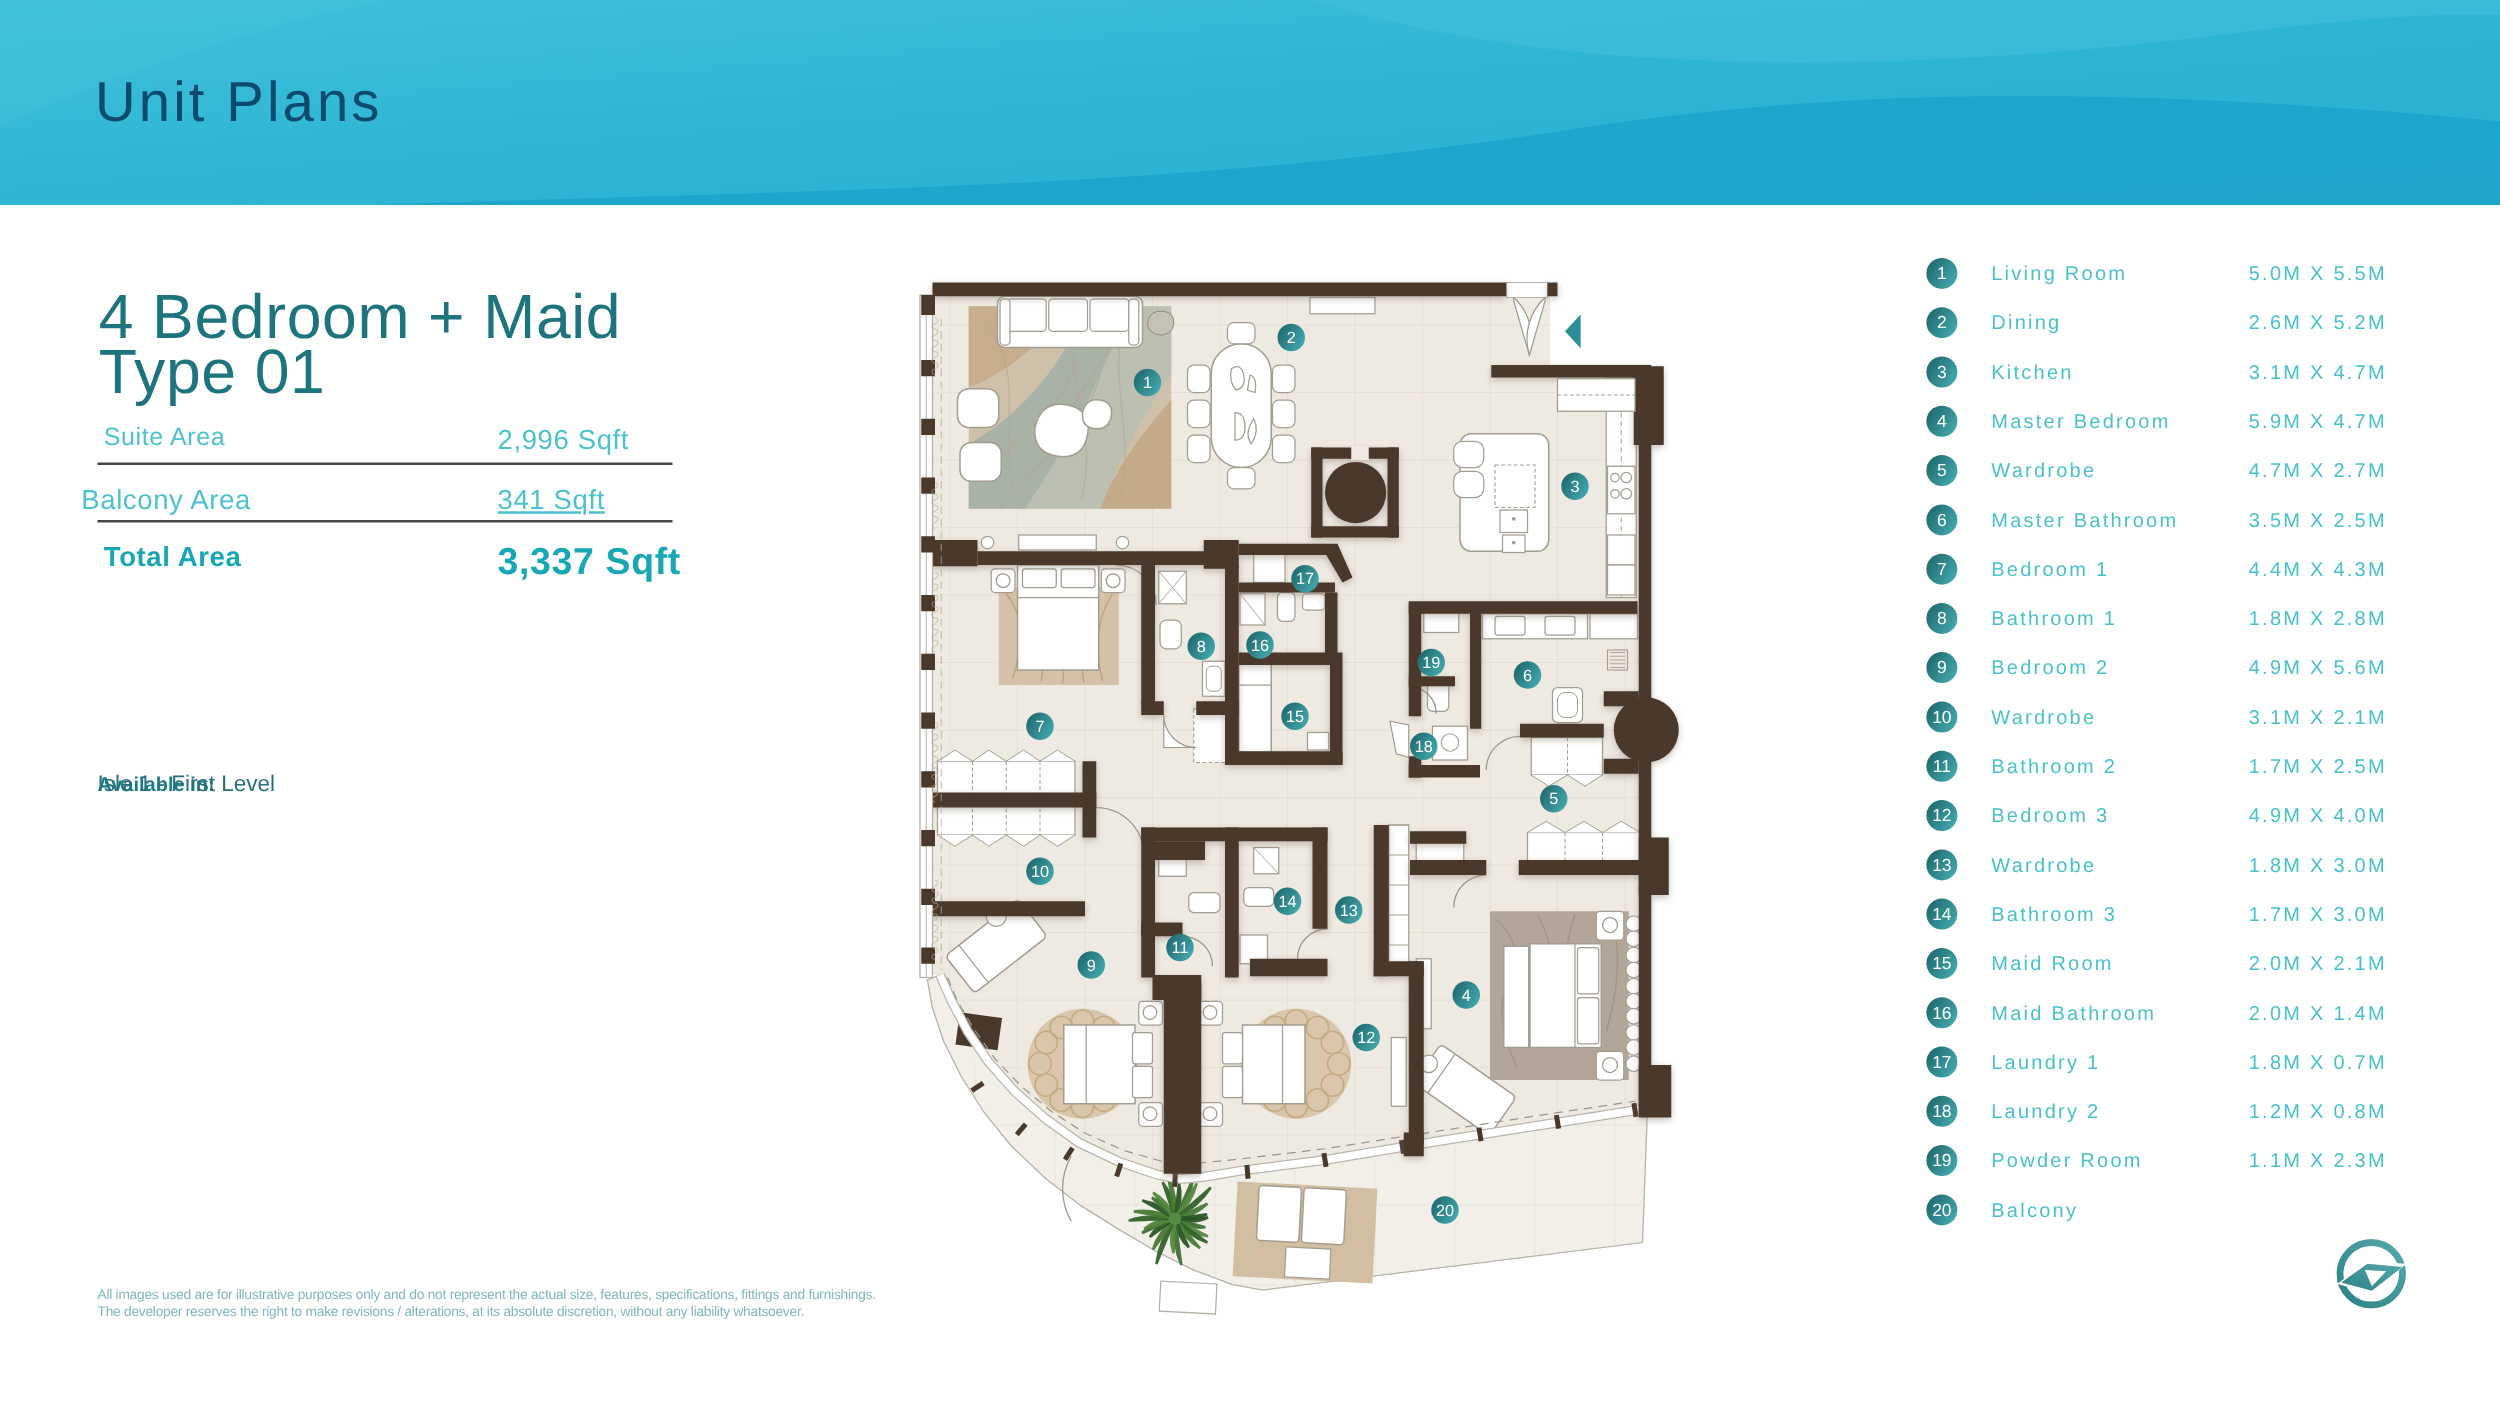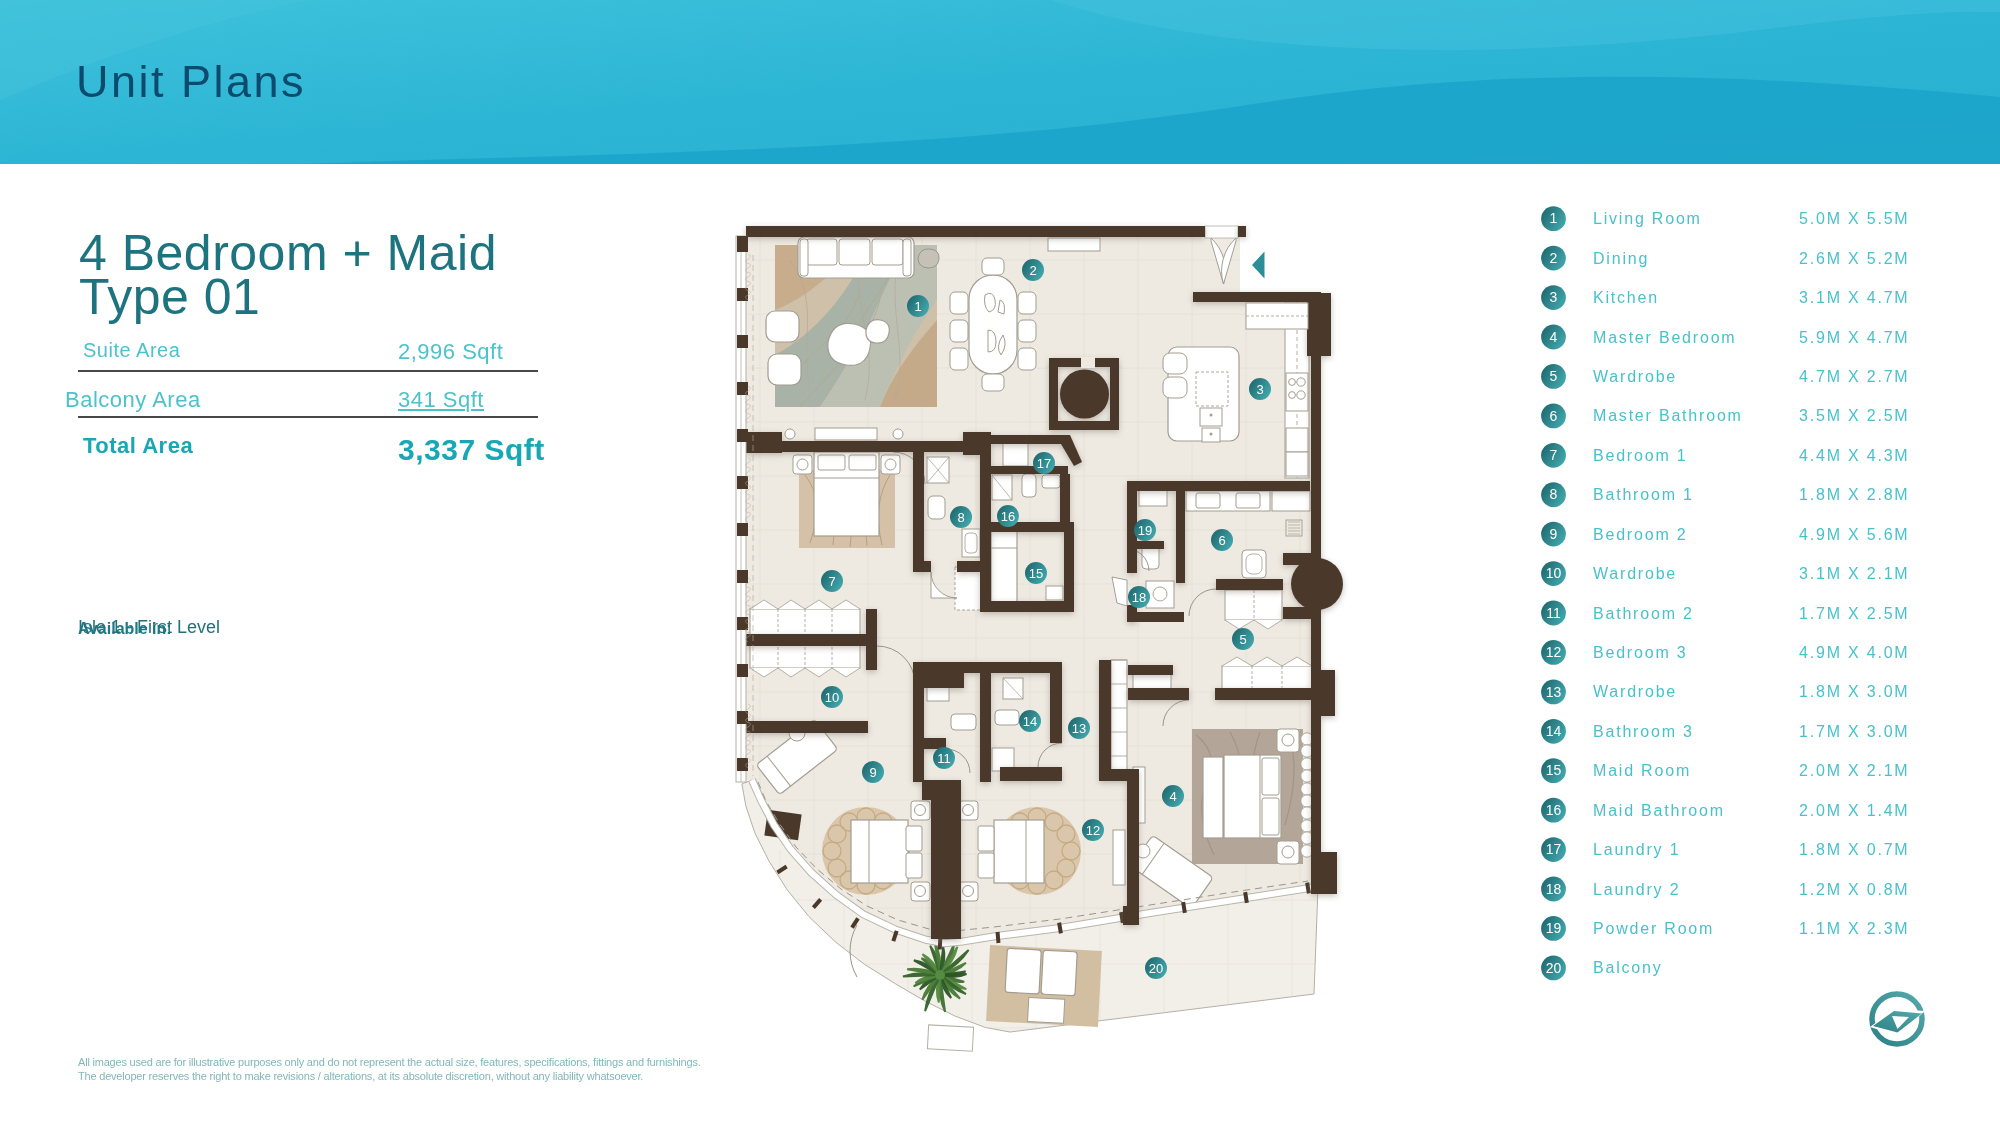--- a/index.html
+++ b/index.html
@@ -32,21 +32,21 @@
 <div class="abs" style="left:78px;top:370px;width:460px;height:2px;background:#474747;"></div>
 <div class="abs" style="left:65px;top:387px;font-size:22px;color:#4cc2cc;letter-spacing:0.5px;">Balcony Area</div>
 <div class="abs" style="left:398px;top:387px;font-size:22px;color:#4cc2cc;letter-spacing:0.5px;text-decoration:underline;">341 Sqft</div>
 <div class="abs" style="left:78px;top:416px;width:460px;height:2px;background:#474747;"></div>
 <div class="abs" style="left:83px;top:433px;font-size:22px;color:#17a7b5;font-weight:bold;letter-spacing:0.5px;">Total Area</div>
 <div class="abs" style="left:398px;top:433px;font-size:30px;color:#17a7b5;font-weight:bold;letter-spacing:0.5px;">3,337 Sqft</div>
 
 <div class="abs" style="left:78px;top:620px;font-size:16px;color:#1b7b86;font-weight:bold;">Available in:</div>
 <div class="abs" style="left:78px;top:617px;font-size:18px;color:#25707a;">Isle 1 - First Level</div>
 
-<div class="abs" style="left:78px;top:1030px;font-size:11px;line-height:13.8px;letter-spacing:-0.2px;color:#82b7ba;margin-top:26px;">
+<div class="abs" style="left:78px;top:1030px;font-size:11px;line-height:13.8px;letter-spacing:-0.2px;color:#82b7ba;">
 All images used are for illustrative purposes only and do not represent the actual size, features, specifications, fittings and furnishings.<br>
 The developer reserves the right to make revisions / alterations, at its absolute discretion, without any liability whatsoever.
 </div>
 
 <svg class="abs" style="left:1869px;top:991px;" width="56" height="56" viewBox="0 0 56 56">
   <defs>
     <linearGradient id="lg" x1="0" y1="1" x2="1" y2="0">
       <stop offset="0" stop-color="#2c8286"></stop>
       <stop offset="1" stop-color="#55a8ab"></stop>
     </linearGradient>

